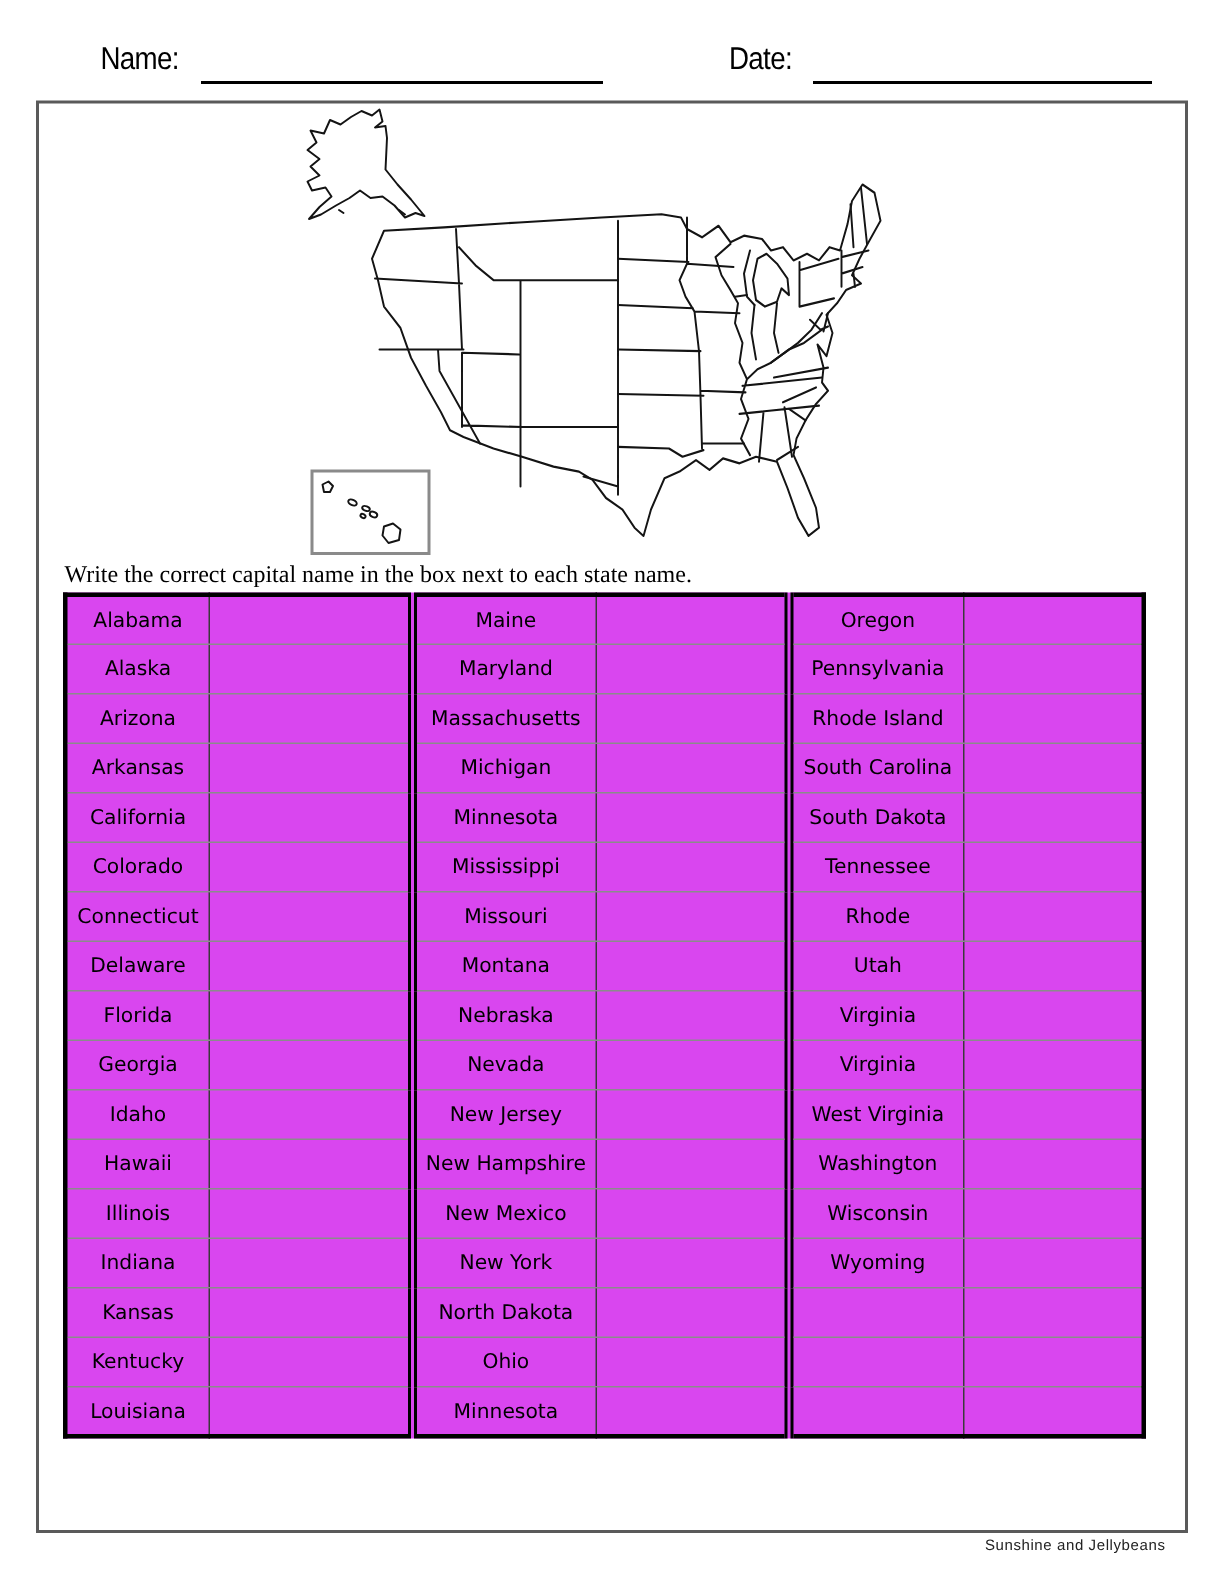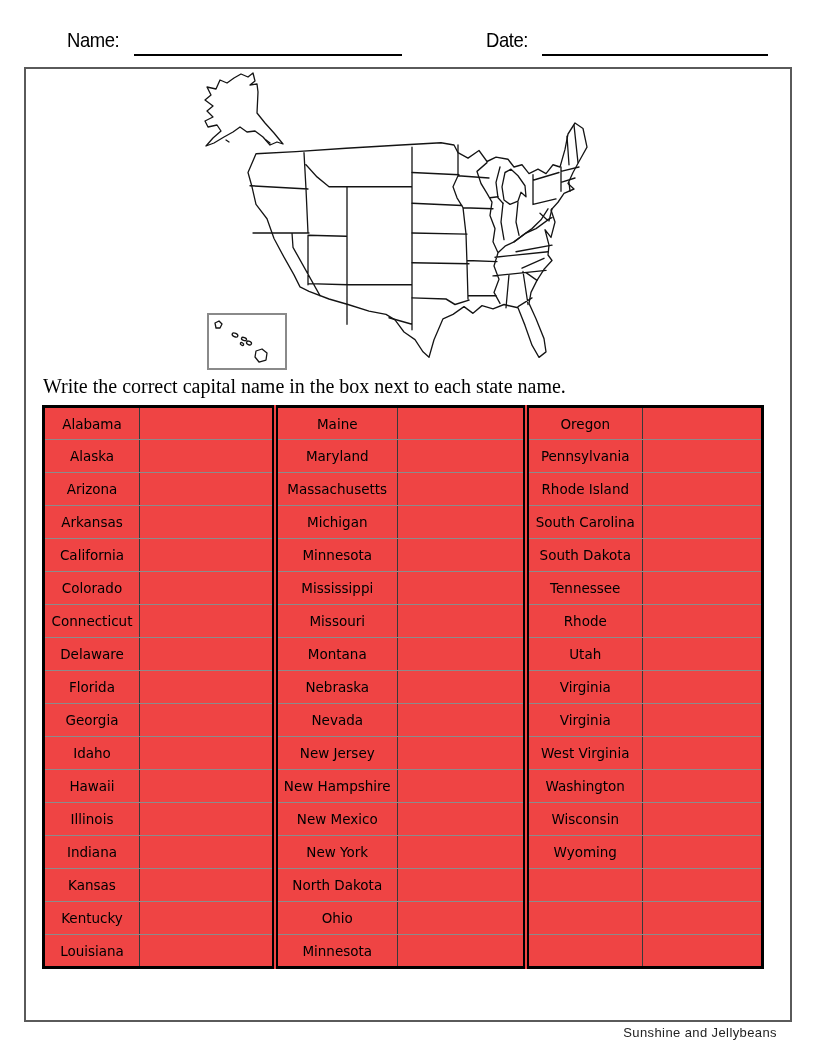--- a/index.html
+++ b/index.html
@@ -19,33 +19,33 @@
   
   .sheet{position:absolute;left:24px;top:67px;width:768px;height:955px;
          border:2px solid #5a5a5a;box-sizing:border-box;background:#fff;}
 
   
   .map-wrap{position:absolute;left:170px;top:1px;width:405px;height:300px;}
   .map-wrap svg{display:block;}
 
   
   .instruction{position:absolute;left:17px;top:306px;margin:0;
-               font-family:"Liberation Serif",serif;font-size:20px;color:#000;}
-
-  
-  .states-table{position:absolute;left:16px;top:336px;border-collapse:collapse;
-                table-layout:fixed;border:3px solid #000;background:#ef4444;padding-left:40px;}
+               font-family:"Liberation Serif",serif;font-size:16px;color:#000;}
+
+  
+  .states-table{position:absolute;left:16px;top:326px;border-collapse:collapse;
+                table-layout:fixed;border:3px solid #000;background:#d946ef;padding-left:40px;}
   .states-table td{border:1px solid #8b8b8b;height:33px;padding:0 2px;box-sizing:border-box;
                    font-family:"DejaVu Sans",sans-serif;font-size:13.5px;overflow:hidden;}
   .states-table td.state{text-align:center;border-right-color:#3a3a3a;}
   .states-table td.gdiv{border-left:6px double #000;}
 
   
   .credit{position:absolute;left:0;top:1025px;width:777px;text-align:right;
-          font-size:13px;letter-spacing:.4px;color:#222;
+          font-size:10px;letter-spacing:.4px;color:#222;
           font-family:"Liberation Sans",sans-serif;}
 
   
   .ln{fill:none;stroke:#141414;stroke-width:1.3;stroke-linejoin:round;stroke-linecap:round;}
   .hi-box{fill:#fff;stroke:#8a8a8a;stroke-width:2;}
 </style>
 </head>
 <body>
 
 <div class="page">

